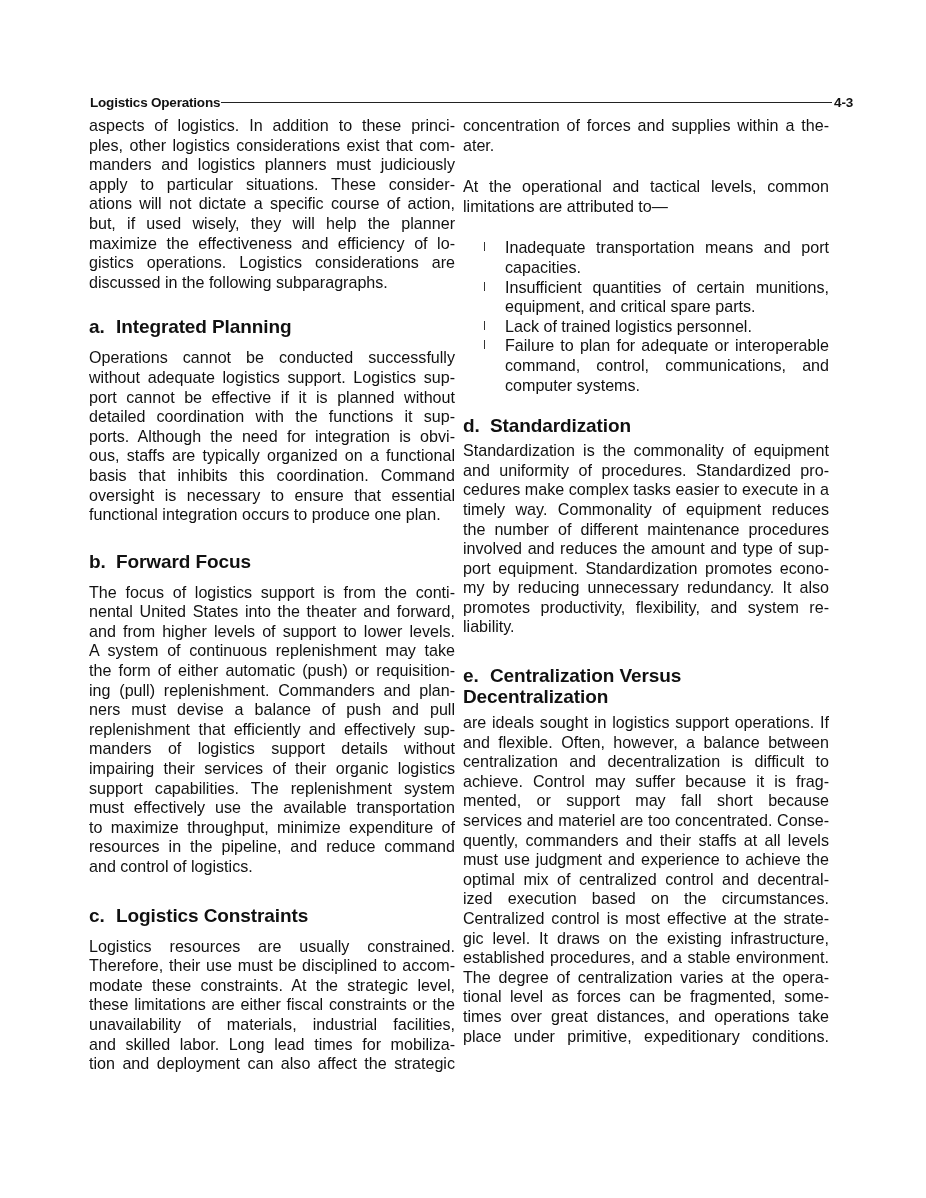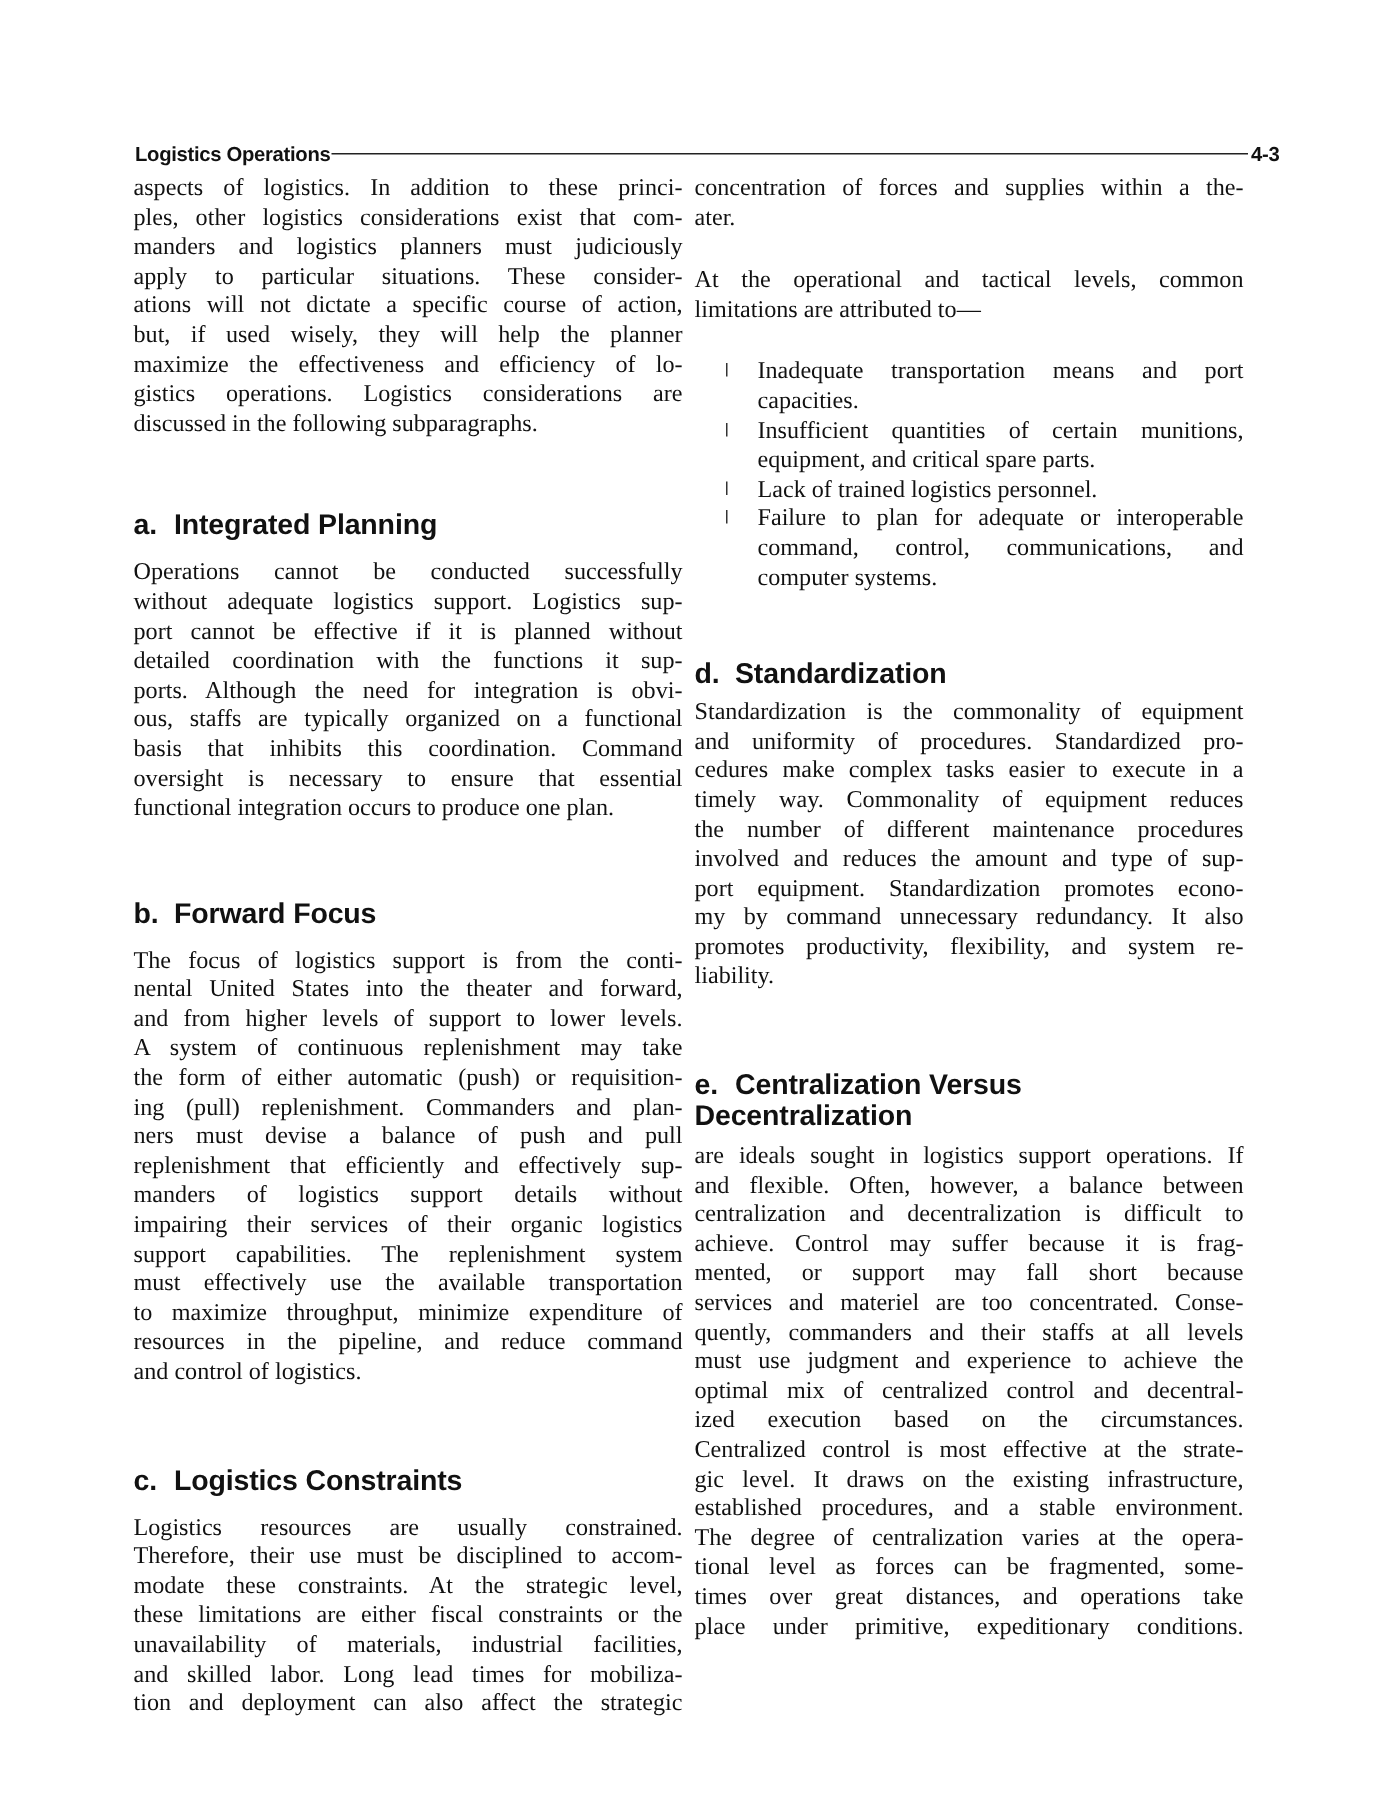--- a/index.html
+++ b/index.html
@@ -2,24 +2,24 @@
 <html><head>
 <meta charset="utf-8">
 <style>
   html, body { margin: 0; padding: 0; background: #ffffff; }
   body { width: 926px; height: 1198px; position: relative; overflow: hidden; color: #111; }
   .header { position: absolute; left: 90px; top: 59px; width: 763px; height: 20px; display: flex; align-items: center; font-family: "Liberation Sans", sans-serif; font-weight: bold; font-size: 13.5px; letter-spacing: -0.2px; margin-top: 33px; }
   .header .rule { flex: 1; height: 0; border-top: 1px solid #222; margin: 1px 2px 0 1px; }
   .col { position: absolute; top: 116px; width: 366px; }
   .col.left { left: 89px; }
   .col.right { left: 463px; }
-  .para { font-family: Liberation Serif, serif; font-size: 16.1px; line-height: 19.6px; }
+  .para { font-family: Liberation Sans, sans-serif; font-size: 16.1px; line-height: 19.6px; }
   .line { display: block; text-align: justify; text-align-last: justify; white-space: nowrap; height: 19.6px; }
   .line.last { text-align-last: left; }
-  .heading { font-family: "Liberation Sans", sans-serif; font-weight: bold; font-size: 19px; line-height: 21px; letter-spacing: -0.1px; margin-top: 24px; }
+  .heading { font-family: "Liberation Sans", sans-serif; font-weight: bold; font-size: 19px; line-height: 21px; letter-spacing: -0.1px; }
   .heading .lbl { display: inline-block; width: 27px; }
   .gap-after-para { height: 22px; }
   .gap-after-head { height: 10px; }
   ul.bullets { list-style: none; margin: 0; padding: 0; }
   ul.bullets li { position: relative; padding-left: 42px; }
   ul.bullets li .mark { position: absolute; left: 21px; top: 4px; width: 1px; height: 9px; background: #333; }
 </style>
 </head>
 <body>
 
@@ -139,21 +139,21 @@
   </div>
   <div class="gap-after-head" style="height:5px"></div>
   <div class="para">
     <span class="line">Standardization is the commonality of equipment</span>
     <span class="line">and uniformity of procedures. Standardized pro-</span>
     <span class="line">cedures make complex tasks easier to execute in a</span>
     <span class="line">timely way. Commonality of equipment reduces</span>
     <span class="line">the number of different maintenance procedures</span>
     <span class="line">involved and reduces the amount and type of sup-</span>
     <span class="line">port equipment. Standardization promotes econo-</span>
-    <span class="line">my by command unnecessary redundancy. It also</span>
+    <span class="line">my by reducing unnecessary redundancy. It also</span>
     <span class="line">promotes productivity, flexibility, and system re-</span>
     <span class="line last">liability.</span>
   </div>
   <div class="gap-after-para" style="height:28px"></div>
 
   <div class="heading">
     <div><span class="lbl">e.</span><span>Centralization Versus</span></div>
     <div>Decentralization</div>
   </div>
   <div class="gap-after-head" style="height:6px"></div>

